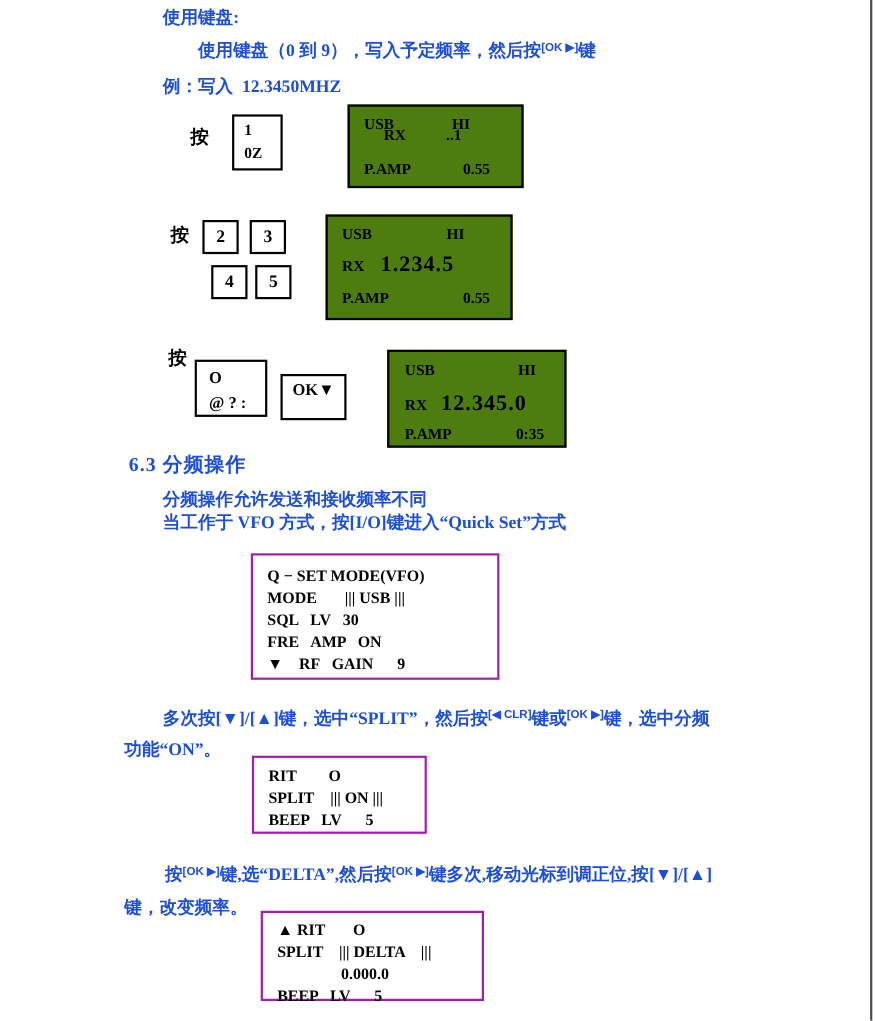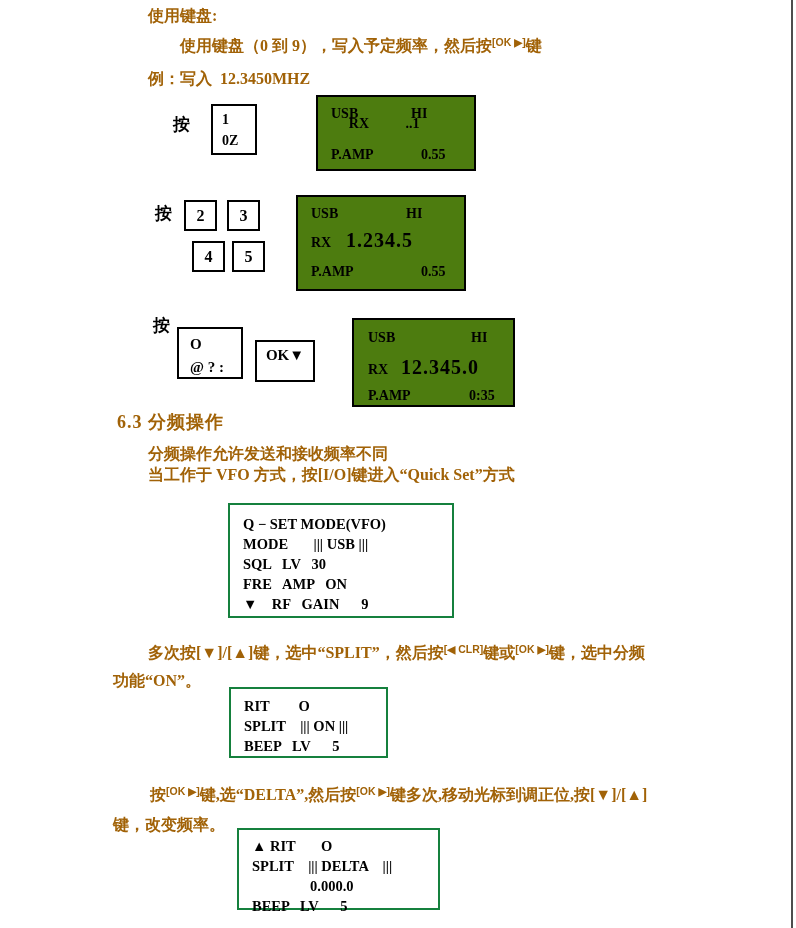--- a/index.html
+++ b/index.html
@@ -4,21 +4,21 @@
 <style>
   * { margin:0; padding:0; box-sizing:border-box; }
   body { background:#fff; }
   .page {
     position:relative; width:796px; height:928px; background:#ffffff;
     font-family:"Liberation Serif", serif; color:#000; overflow:hidden;
   }
   
   .zh {
     position:absolute; font-weight:bold; font-size:16px; white-space:pre;
-    font-family:"Liberation Serif", serif; color:#a16207;
+    font-family:"Liberation Serif", serif; color:#1d4ed8;
   }
   .h63 { font-size:18px; letter-spacing:1px; }
   
   .sk {
     font-family:"Liberation Sans", sans-serif; font-weight:bold;
     font-size:10.5px; vertical-align:5px; white-space:pre;
   }
   
   .press { position:absolute; font-weight:bold; font-size:17px; }
   
@@ -29,21 +29,21 @@
   .key.digit { width:33px; height:31px; text-align:center; font-size:16px; line-height:28px; }
   .key.tall1 { width:46px; height:51px; padding:3px 0 0 9px; font-size:14px; line-height:21px; }
   .key.tall0 { width:66px; height:52px; padding:4px 0 0 11px; font-size:15px; line-height:23px; }
   .key.ok { width:60px; height:42px; text-align:center; font-size:15px; line-height:27px; }
   
   .lcd { position:absolute; border:2px solid #000; background:#4d7c0f; }
   .lcd .ln { position:absolute; white-space:pre; font-weight:bold; font-size:14px; }
   .lcd .col { display:inline-block; }
   .lcd .big { font-size:20px; letter-spacing:1px; }
   
-  .menu { position:absolute; border:2px solid #15803d; background:#fff; }
+  .menu { position:absolute; border:2px solid #a21caf; background:#fff; }
   .menu .ln {
     white-space:pre; font-weight:bold; font-size:14.5px; line-height:20px;
     font-family:"Liberation Serif", serif;
   }
   .rule-right { position:absolute; background:#4d4d4d; }
 </style>
 </head>
 <body>
 
 <div class="page">

